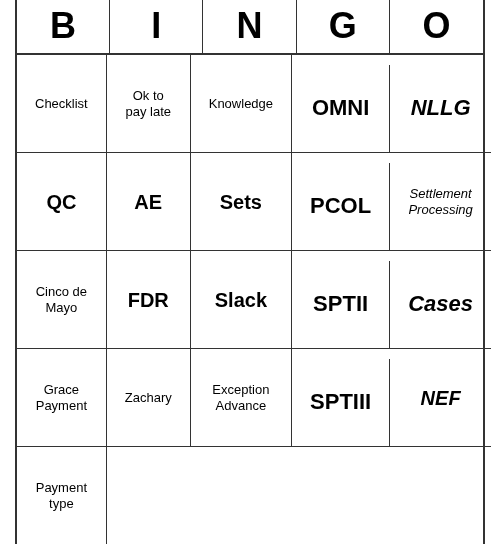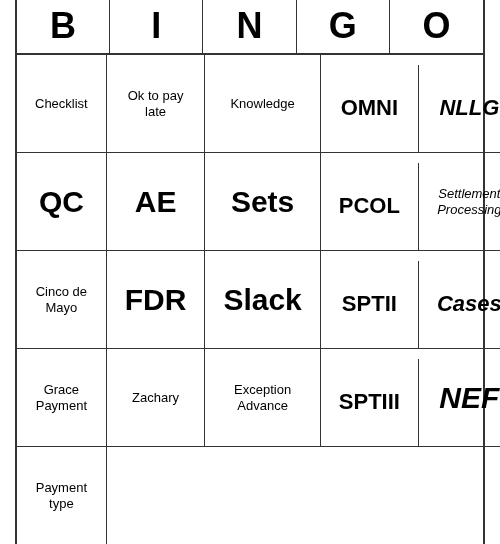--- a/index.html
+++ b/index.html
@@ -63,21 +63,21 @@
     .bingo-cell:nth-child(5n) {
       border-right: none;
       font-style: italic;
     }
 
     .bingo-cell:nth-child(n+21) {
       border-bottom: none;
     }
 
     .bingo-cell.large-text {
-      font-size: 30px;
+      font-size: 20px;
       font-weight: bold;
     }
 
     .bingo-cell.medium-text {
       font-size: 22px;
       font-weight: bold;
       margin-top: 10px;
     }
 
     .bingo-cell.small-text {

